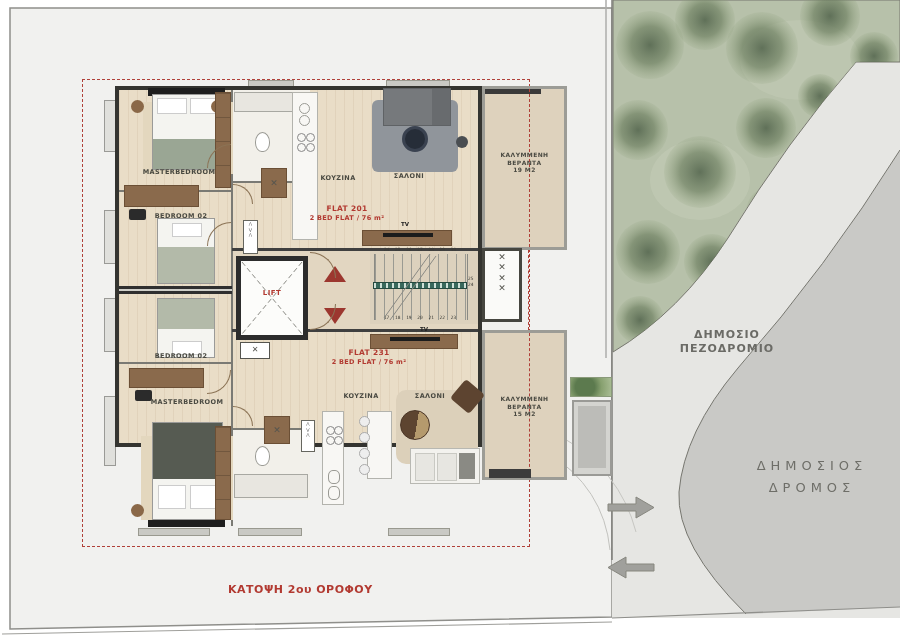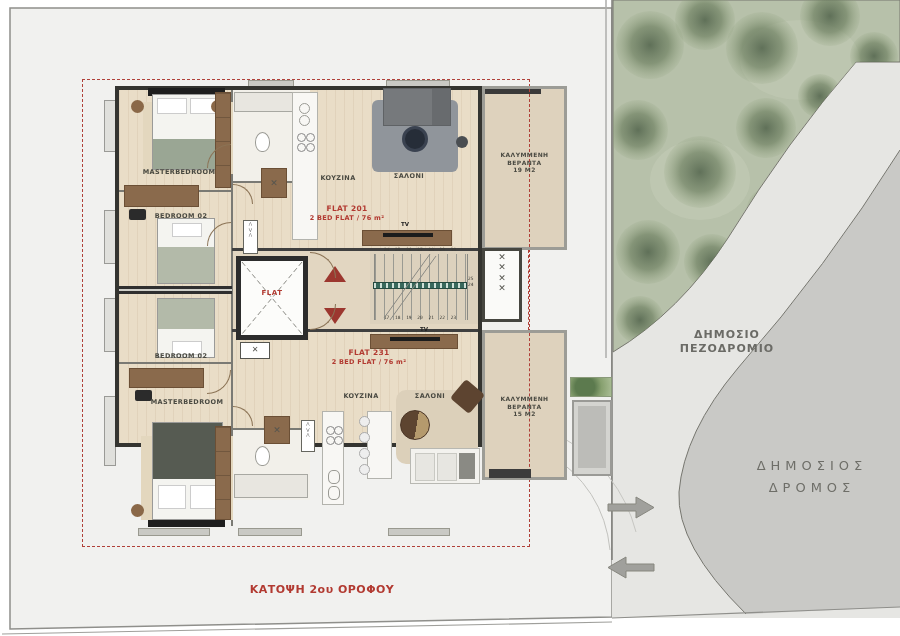--- a/index.html
+++ b/index.html
@@ -200,21 +200,21 @@
     <div class="a flatlbl" style="left:163px;top:114px;width:130px;">
       <div>FLAT 201</div>
       <div style="font-size:6.5px;">2 BED FLAT / 76 m²</div>
     </div>
 
     <div class="a" style="left:117px;top:166px;width:72px;height:84px;background:#fcfcfa;border:5px solid #2c2c2c;box-sizing:border-box;">
       <svg width="62" height="74" style="position:absolute;left:0;top:0;">
         <line x1="1" y1="1" x2="61" y2="73" stroke="#8a8a84" stroke-width="1" stroke-dasharray="5,3"></line>
         <line x1="61" y1="1" x2="1" y2="73" stroke="#8a8a84" stroke-width="1" stroke-dasharray="5,3"></line>
       </svg>
-      <div class="a" style="left:0;top:28px;width:62px;text-align:center;font:bold 7px 'DejaVu Sans',sans-serif;color:#b23a31;letter-spacing:.5px;">FLAT</div>
+      <div class="a" style="left:0;top:28px;width:62px;text-align:center;font:bold 7px 'DejaVu Sans',sans-serif;color:#b23a31;letter-spacing:.5px;">LIFT</div>
     </div>
     <div class="a" style="left:121px;top:252px;width:30px;height:17px;background:#fff;border:1px solid #55554f;box-sizing:border-box;">
       <div class="xglyph" style="font-size:8px;line-height:14px;">✕</div>
     </div>
 
     <div class="a tri" style="left:205px;top:176px;border-left:11px solid transparent;border-right:11px solid transparent;border-bottom:16px solid #9c372f;"></div>
     <div class="a tri" style="left:205px;top:218px;border-left:11px solid transparent;border-right:11px solid transparent;border-top:16px solid #9c372f;"></div>
 
     <div class="a" style="left:255px;top:164px;width:92px;height:66px;border-left:1px solid #8a8a84;border-right:1px solid #8a8a84;background-image:repeating-linear-gradient(90deg,#9a9a92 0 1px,transparent 1px 9px);"></div>
     <div class="a stairnums" style="left:254px;top:157px;width:94px;">24 25 26 27 28 29 30</div>
@@ -292,15 +292,15 @@
       <div class="a" style="left:19px;top:2px;width:50px;height:4px;background:#1c1c1c;"></div>
     </div>
     <div class="a" style="left:295px;top:236px;width:20px;height:8px;font:bold 5.5px 'DejaVu Sans',sans-serif;color:#222;text-align:center;">TV</div>
 
     <div class="a flatlbl" style="left:185px;top:258px;width:130px;">
       <div>FLAT 231</div>
       <div style="font-size:6.5px;">2 BED FLAT / 76 m²</div>
     </div>
   </div>
 
-  <div class="a" style="left:222px;top:583px;width:200px;text-align:center;font:bold 11px 'DejaVu Sans',sans-serif;color:#b23a31;letter-spacing:.5px;">ΚΑΤΟΨΗ 2ου ΟΡΟΦΟΥ</div>
+  <div class="a" style="left:228px;top:583px;width:200px;font:bold 11px 'DejaVu Sans',sans-serif;color:#b23a31;letter-spacing:.5px;">ΚΑΤΟΨΗ 2ου ΟΡΟΦΟΥ</div>
 
 </div>
 
 </body></html>

